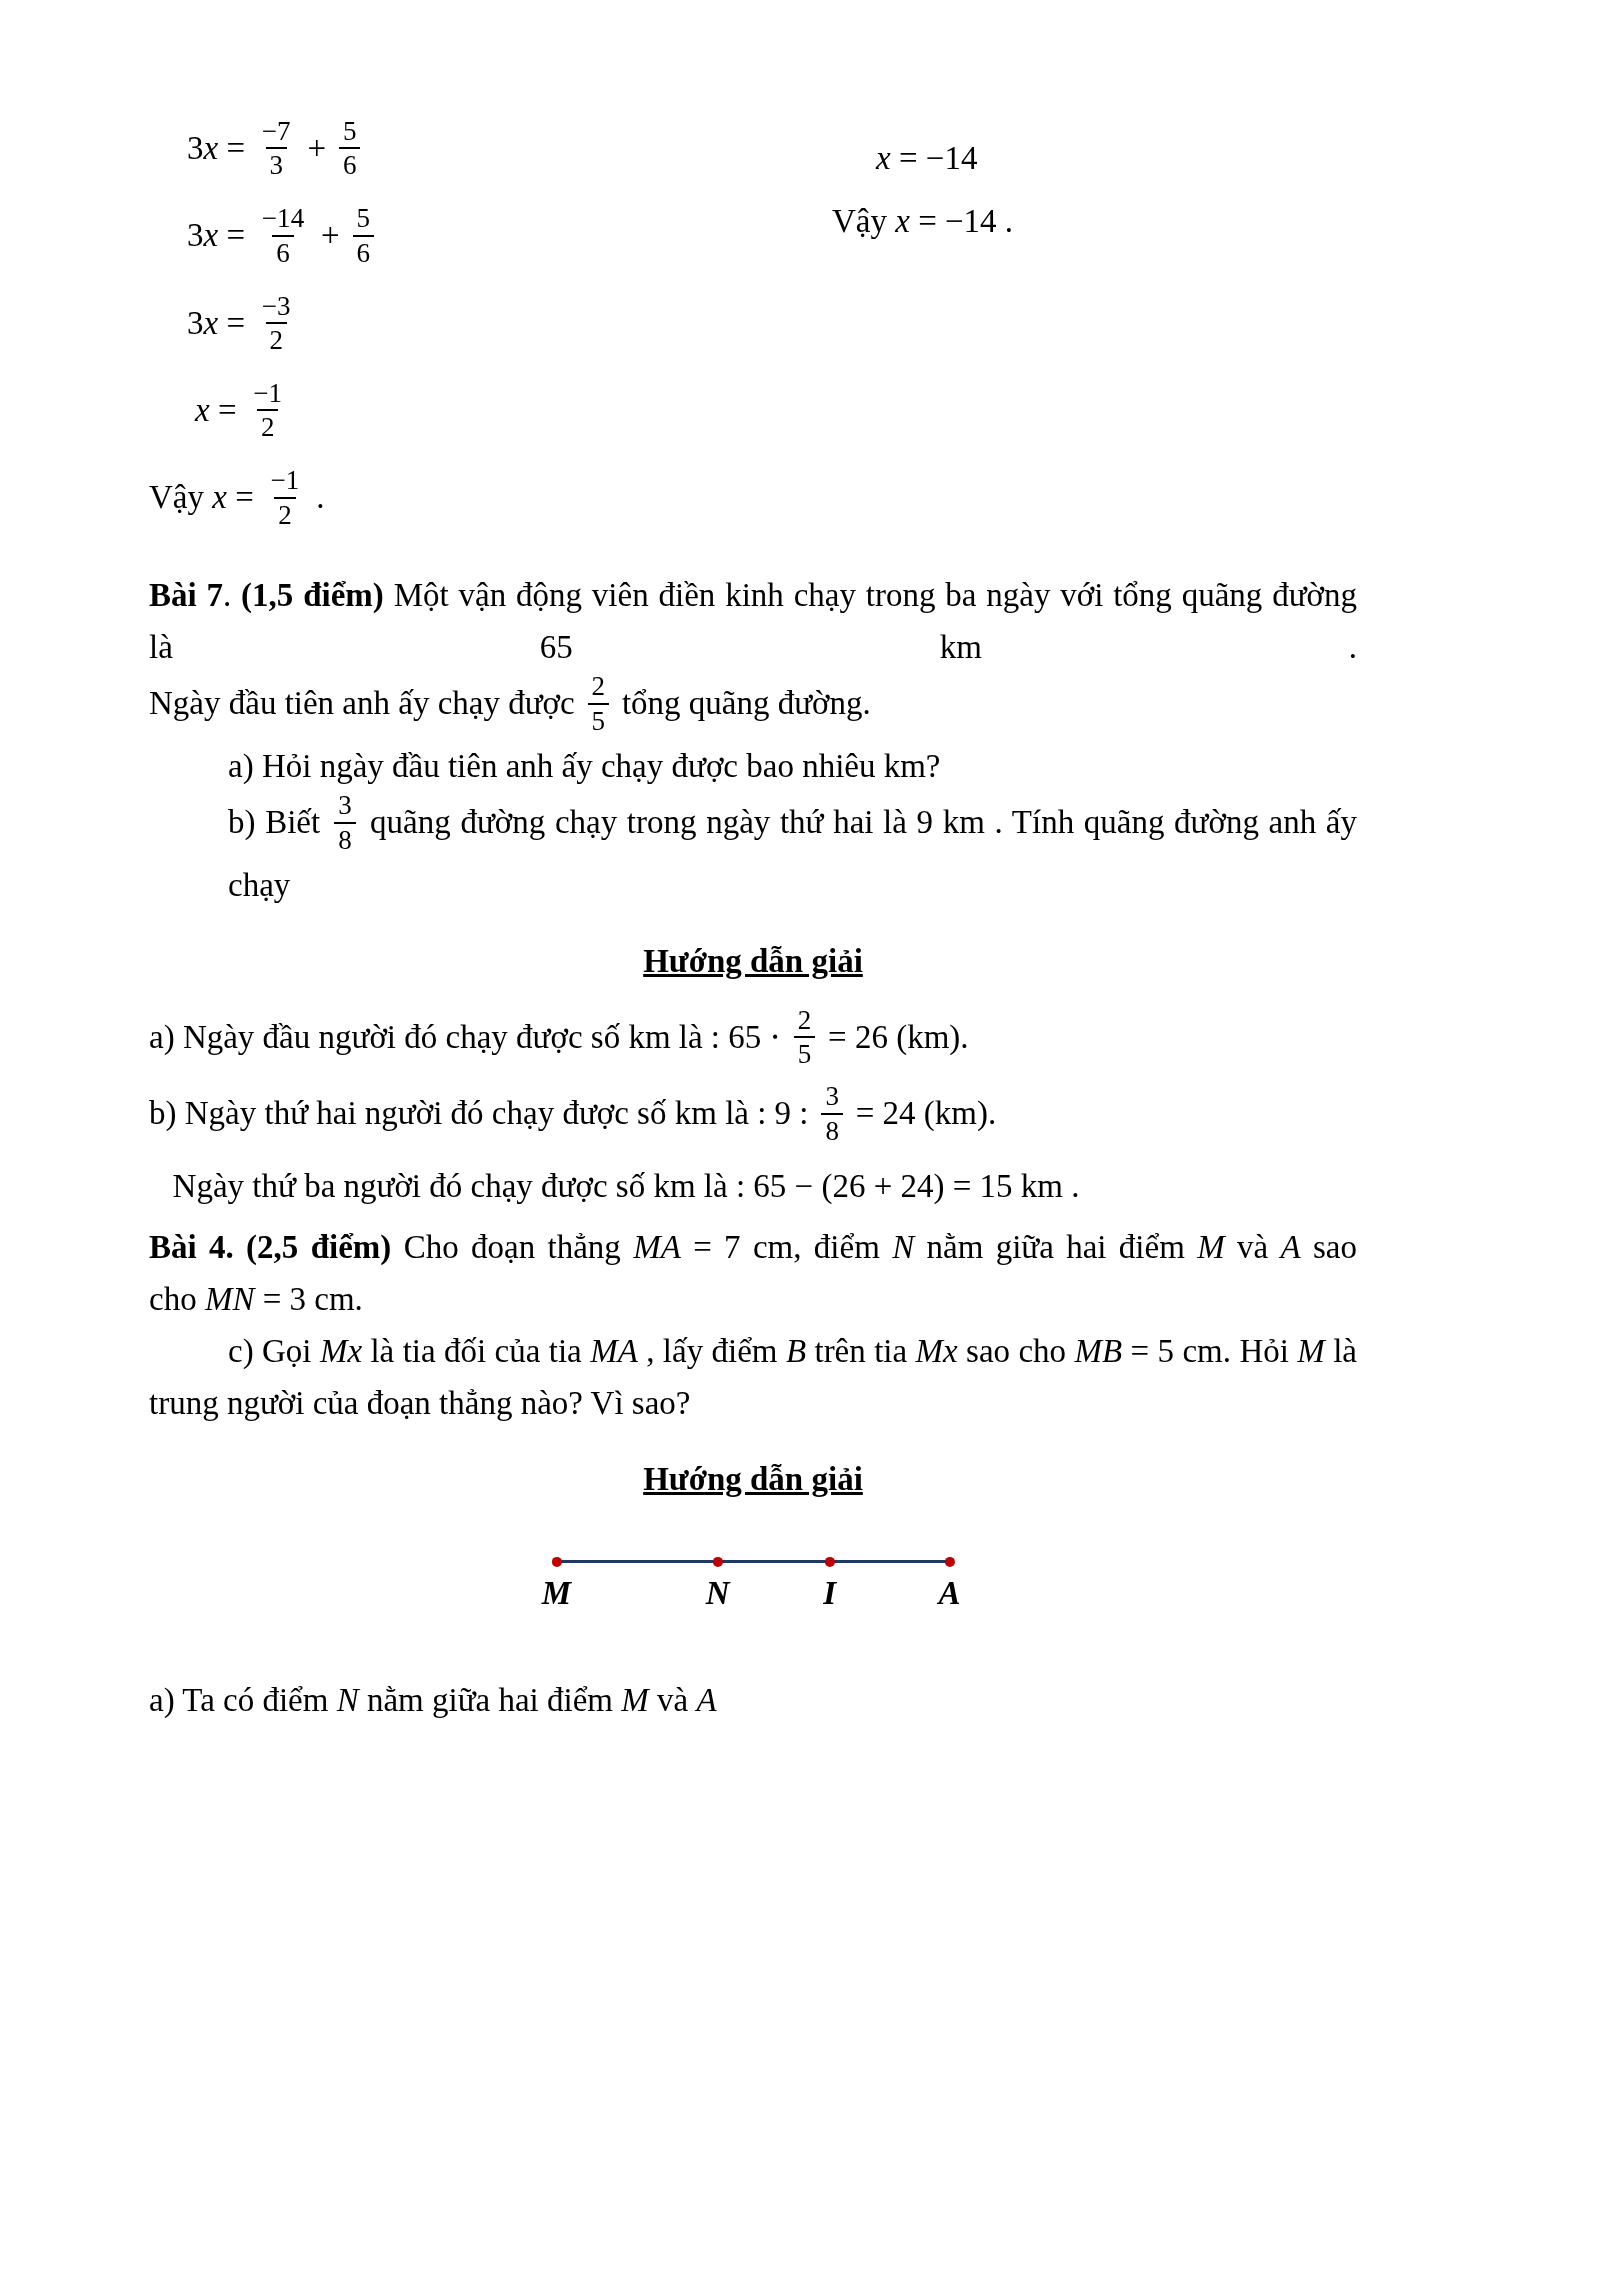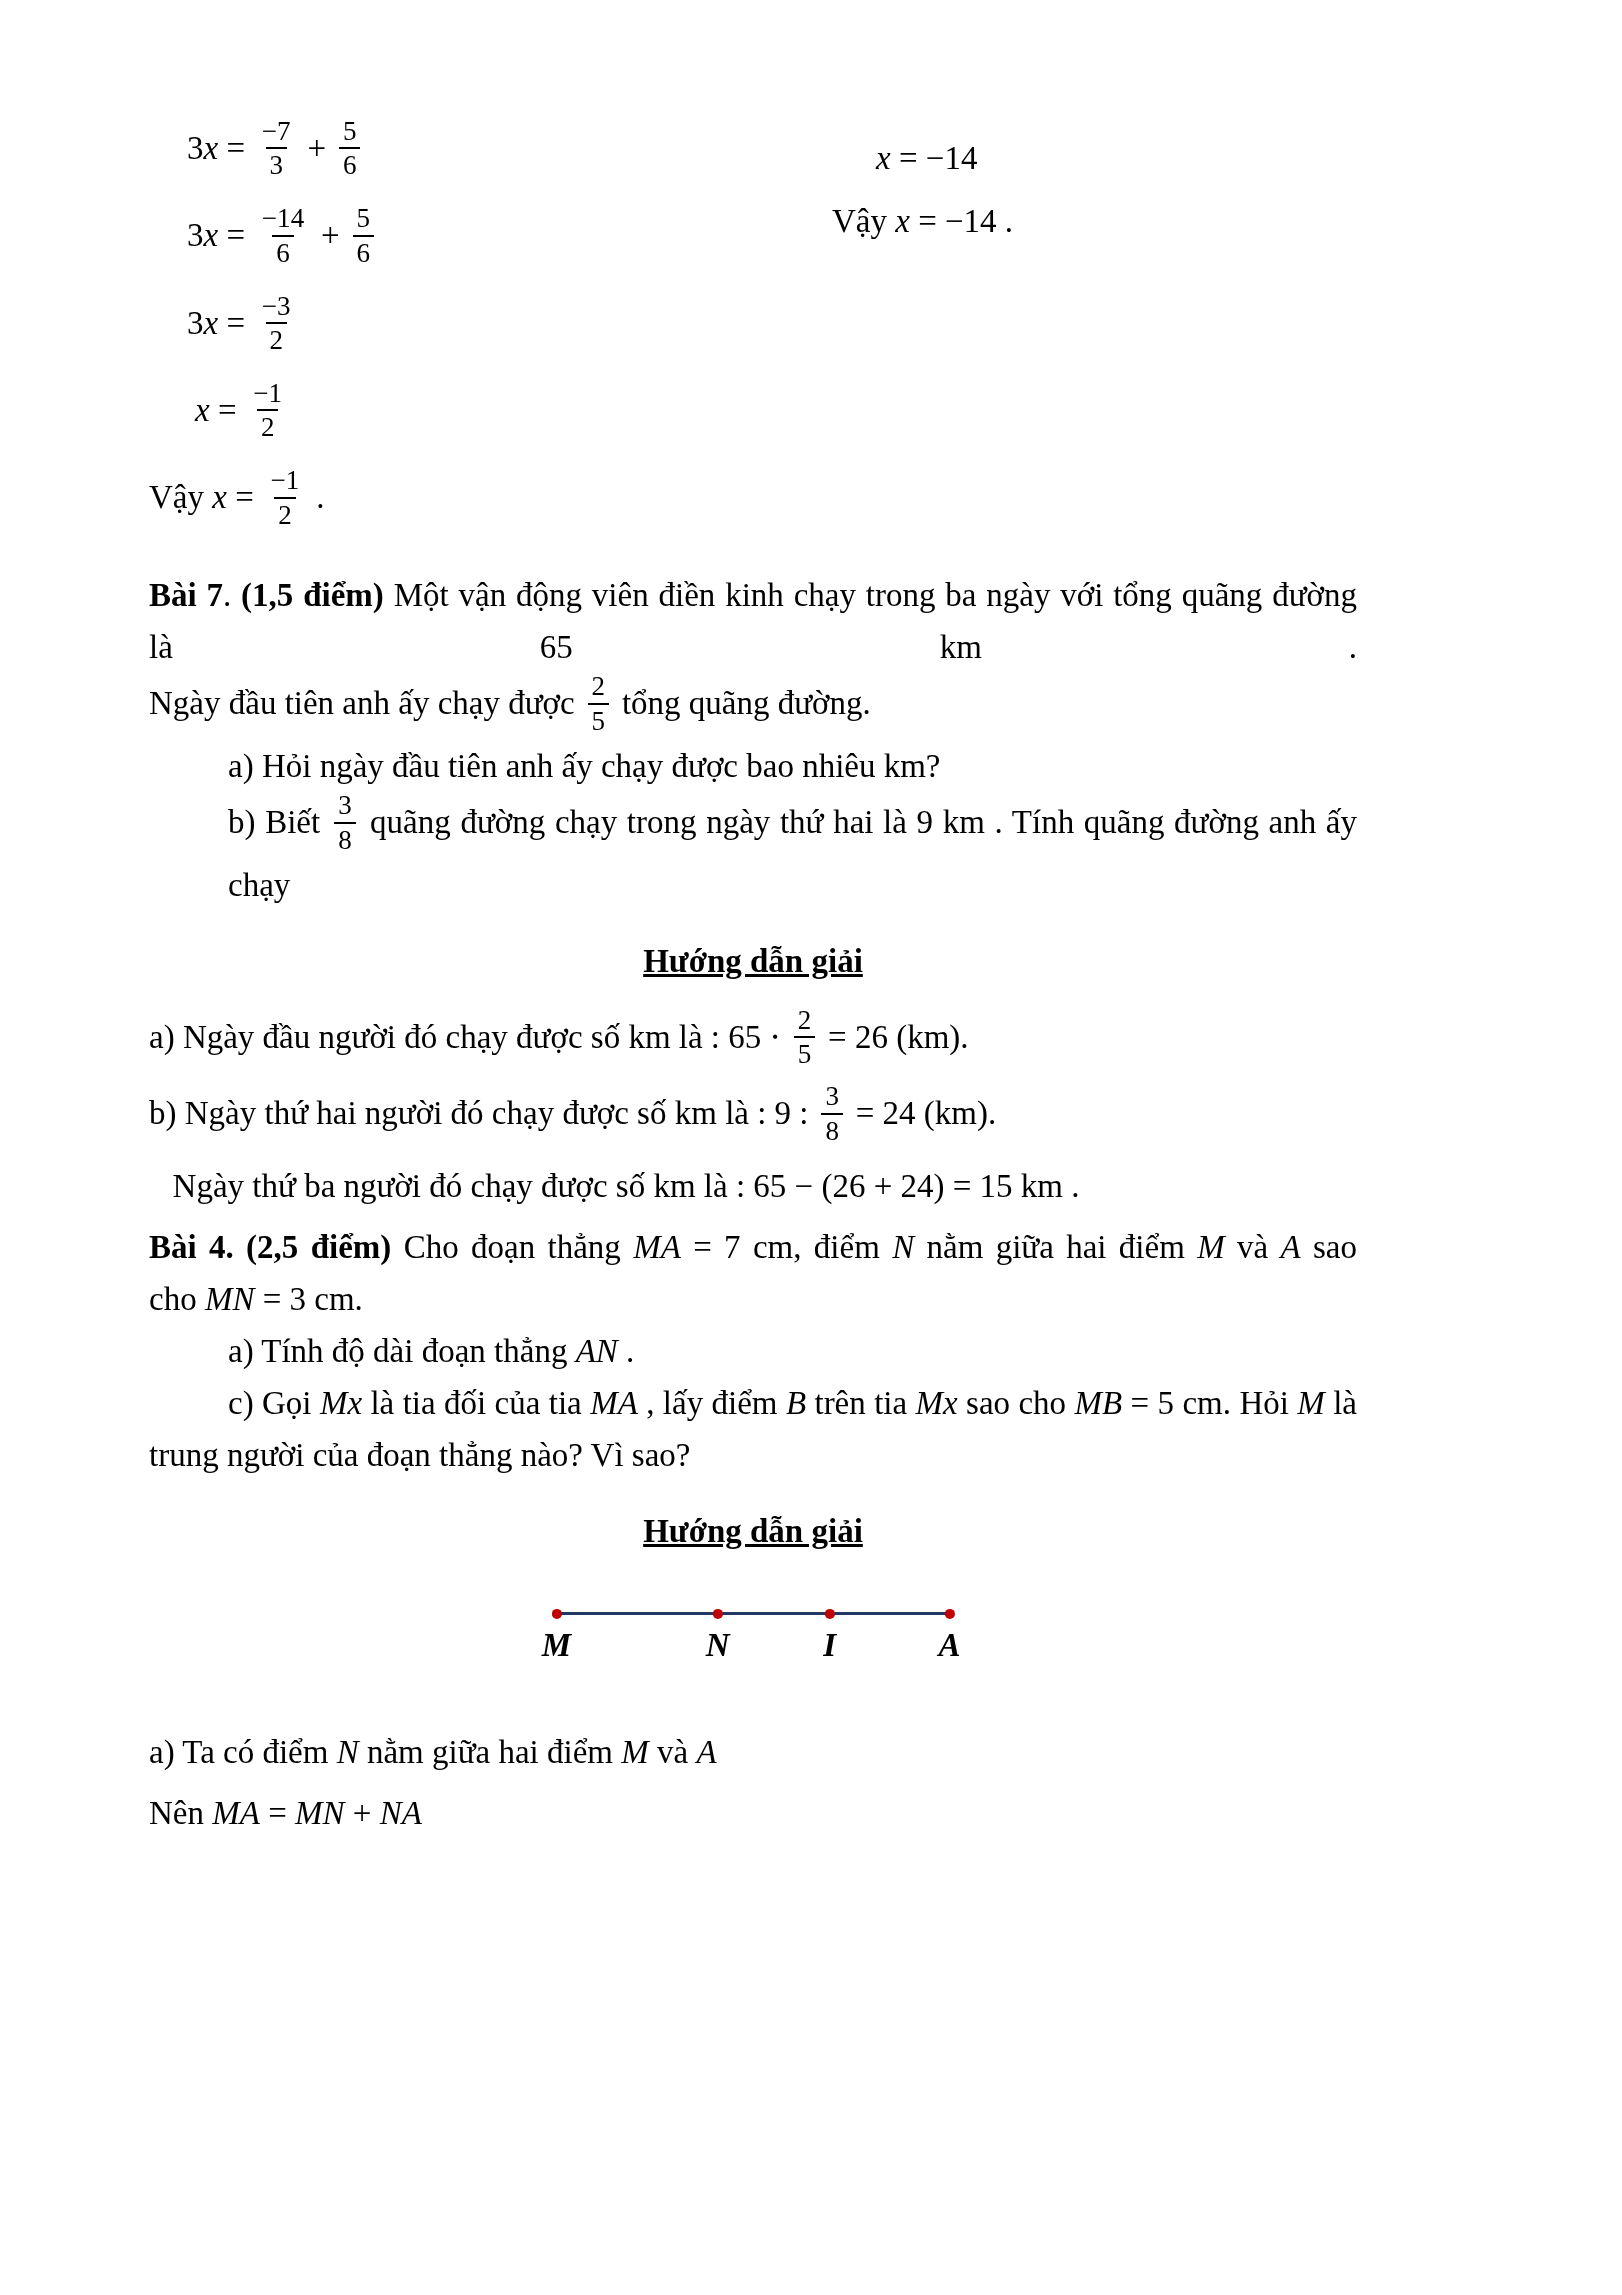--- a/index.html
+++ b/index.html
@@ -98,37 +98,35 @@
           </span><span> = 26 (km).</span></div>
         <div class="line"><span>b) Ngày thứ hai người đó chạy được số km là : 9 : </span><span class="frac">
             <span class="num">3</span>
             <span class="den">8</span>
           </span><span> = 24 (km).</span></div>
         <div class="line ind-sm"><span>Ngày thứ ba người đó chạy được số km là : 65 − (26 + 24) = 15 km .</span></div>
       </div>
       <div class="para">
         <div class="line just"><span class="bd">Bài 4. (2,5 điểm)</span><span> Cho đoạn thẳng </span><span class="it">MA</span><span> = 7 cm, điểm </span><span class="it">N</span><span> nằm giữa hai điểm </span><span class="it">M</span><span> và </span><span class="it">A</span><span> sao</span></div>
         <div class="line"><span>cho </span><span class="it">MN</span><span> = 3 cm.</span></div>
-        <div class="line ind"><span>a) Tính độ dài đoạn thẳng </span><span class="it">AN</span><span> .</span></div>
         <div class="line ind just"><span>c) Gọi </span><span class="it">Mx</span><span> là tia đối của tia </span><span class="it">MA</span><span> , lấy điểm </span><span class="it">B</span><span> trên tia </span><span class="it">Mx</span><span> sao cho </span><span class="it">MB</span><span> = 5 cm. Hỏi </span><span class="it">M</span><span> là</span></div>
         <div class="line"><span>trung người của đoạn thẳng nào? Vì sao?</span></div>
       </div>
       <div class="heading">Hướng dẫn giải</div>
       <div class="diagram">
         <div class="dwrap">
           <div class="dline" style="background: rgb(31, 56, 100);"></div>
           <div class="dot" style="left: 0%; background: rgb(192, 0, 0);"></div>
           <div class="dlabel" style="left: 0%;">M</div>
           <div class="dot" style="left: 41%; background: rgb(192, 0, 0);"></div>
           <div class="dlabel" style="left: 41%;">N</div>
           <div class="dot" style="left: 69.5%; background: rgb(192, 0, 0);"></div>
           <div class="dlabel" style="left: 69.5%;">I</div>
           <div class="dot" style="left: 100%; background: rgb(192, 0, 0);"></div>
           <div class="dlabel" style="left: 100%;">A</div>
         </div>
       </div>
       <div class="para sol">
         <div class="line"><span>a) Ta có điểm </span><span class="it">N</span><span> nằm giữa hai điểm </span><span class="it">M</span><span> và </span><span class="it">A</span></div>
-        <div class="line"><span>Nên </span><span class="it">MA</span><span> = </span><span class="it">MN</span><span> + </span><span class="it">NA</span></div>
       </div>
     </div>
 </div>
 
 
 </body></html>

